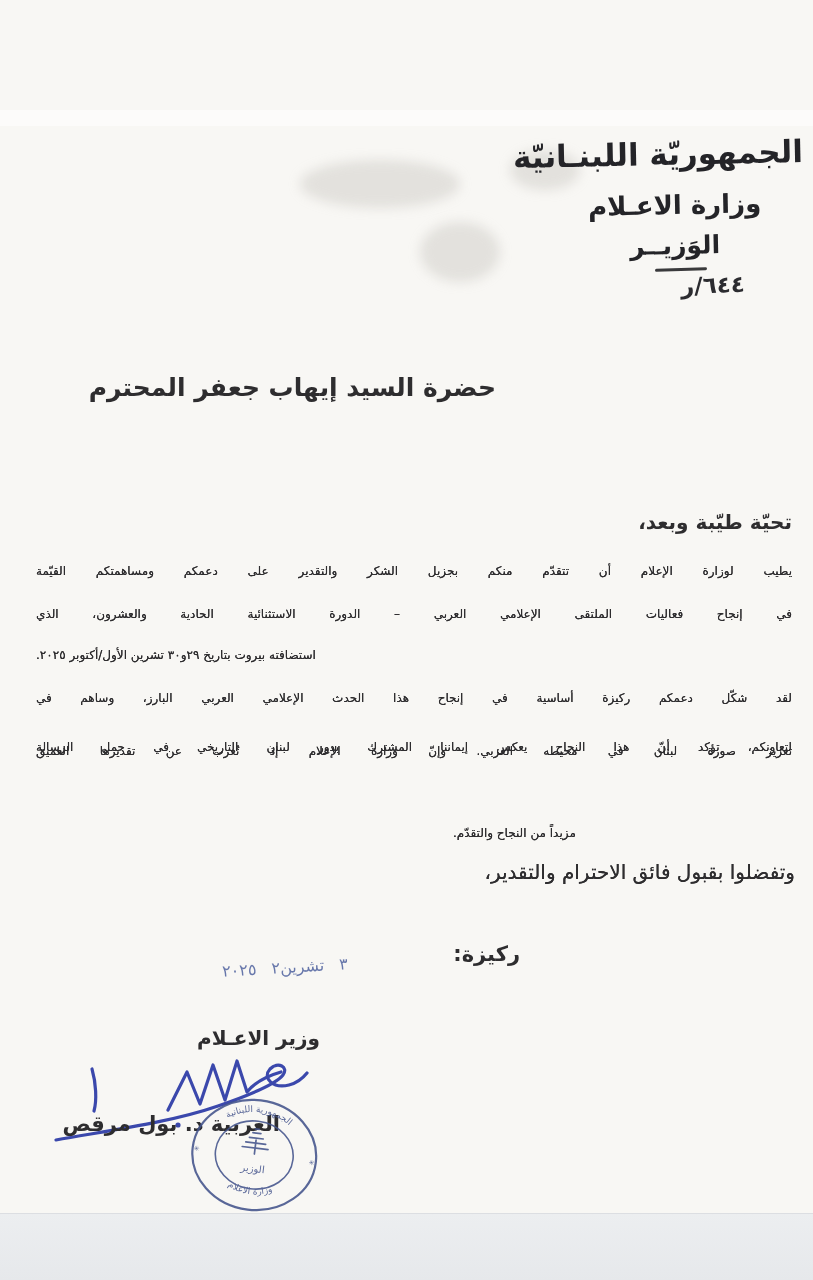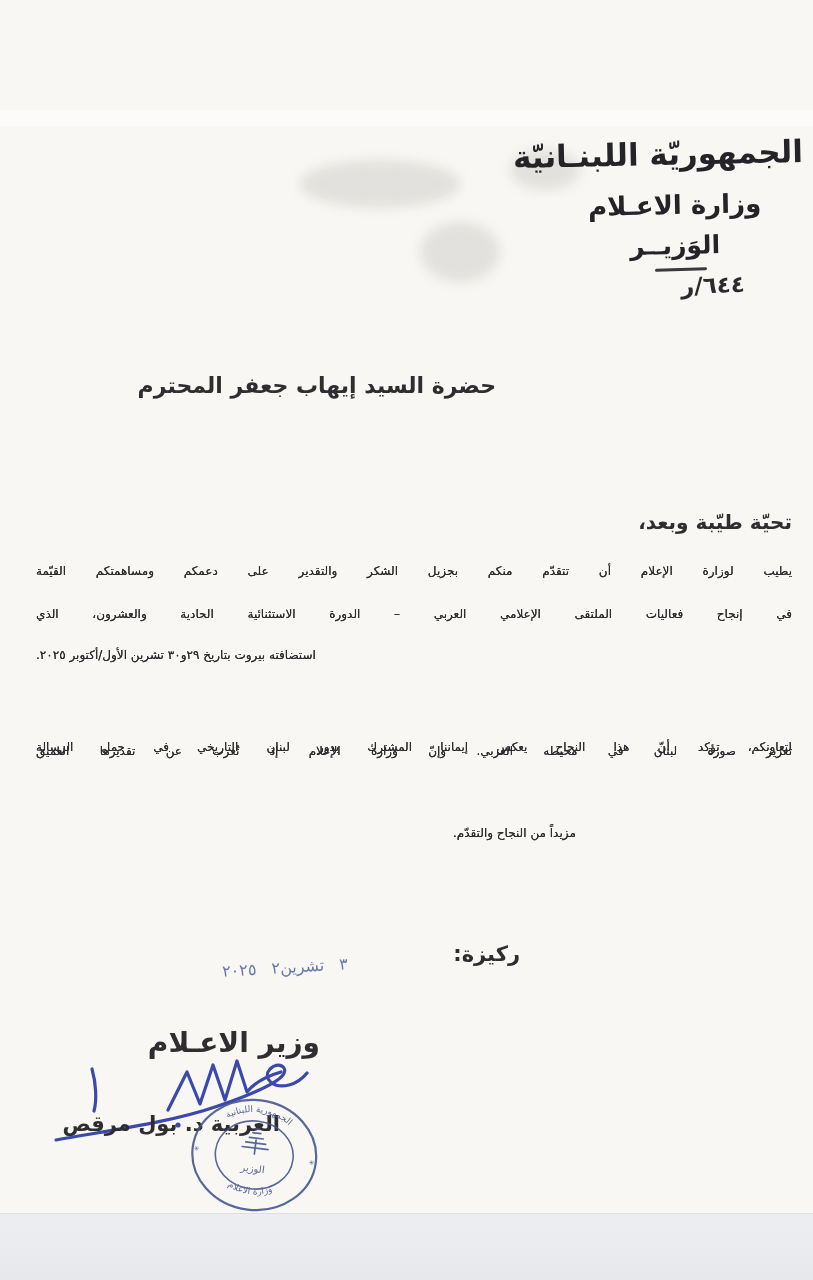--- a/index.html
+++ b/index.html
@@ -20,32 +20,32 @@
     border-top:1px solid rgba(60,70,90,.06);}
   .smudge{border-radius:50%;filter:blur(6px);background:rgba(172,170,162,.28);}
   
   .letterhead{color:#242428;transform:rotate(-1.2deg);}
   .lh1{top:136px;right:10px;font-size:31px;font-weight:bold;letter-spacing:1px;}
   .lh2{top:190px;right:52px;font-size:26px;font-weight:bold;letter-spacing:1px;}
   .lh3{top:231px;right:93px;font-size:25px;font-weight:bold;letter-spacing:2px;}
   .lh-underline{left:655px;top:268px;width:52px;height:3px;background:#3a3a3c;border-radius:2px;transform:rotate(-2deg);}
   .lh-ref{top:272px;right:68px;font-size:23px;font-weight:bold;color:#2c2c30;transform:rotate(-2deg);letter-spacing:2px;}
   
-  .addressee{top:373px;right:317px;font-size:22px;font-weight:bold;white-space:nowrap;}
+  .addressee{top:373px;right:317px;font-size:25px;font-weight:bold;white-space:nowrap;}
   .greeting{top:510px;right:21px;font-size:20px;font-weight:bold;white-space:nowrap;}
   .bline{right:21px;width:756px;font-size:12px;line-height:30px;white-space:nowrap;
     text-shadow:0 0 .6px currentColor;}
   .bline.full{text-align:justify;text-align-last:justify;white-space:normal;height:30px;overflow:hidden;}
   .bline.leftend{right:auto;left:36px;width:auto;}
   .bline.midend{right:auto;left:453px;width:auto;}
   .closing{top:860px;right:18px;font-size:20px;white-space:nowrap;text-shadow:0 0 .6px currentColor;}
   .city{top:942px;right:293px;font-size:21px;font-weight:bold;white-space:nowrap;}
   .date-stamp{top:958px;left:222px;font-size:16px;color:rgba(78,96,158,.85);
     transform:rotate(-3.5deg);white-space:nowrap;word-spacing:10px;letter-spacing:1px;}
-  .signer-title{top:1026px;right:493px;font-size:28px;font-weight:bold;white-space:nowrap;letter-spacing:1px;}
+  .signer-title{top:1026px;right:493px;font-size:20px;font-weight:bold;white-space:nowrap;letter-spacing:1px;}
   .signer-name{top:1112px;right:533px;font-size:21px;font-weight:bold;white-space:nowrap;}
   .sig-svg{left:50px;top:1048px;width:260px;height:112px;}
   .seal-svg{left:186px;top:1096px;width:136px;height:122px;transform:rotate(7deg);opacity:.88;}
 </style>
 </head>
 <body>
 
 <div class="page">
 
   <div class="abs top-strip"></div>
@@ -59,24 +59,26 @@
   <div class="abs lh-underline"></div>
   <div class="abs lh-ref">٦٤٤/ر</div>
 
   <div class="abs addressee">حضرة السيد إيهاب جعفر المحترم</div>
   <div class="abs greeting">تحيّة طيّبة وبعد،</div>
 
   <div class="abs bline full" style="top:556px;">يطيب لوزارة الإعلام أن تتقدّم منكم بجزيل الشكر والتقدير على دعمكم ومساهمتكم القيّمة</div>
   <div class="abs bline full" style="top:599px;">في إنجاح فعاليات الملتقى الإعلامي العربي – الدورة الاستثنائية الحادية والعشرون، الذي</div>
   <div class="abs bline leftend" style="top:640px;">استضافته بيروت بتاريخ ٢٩و٣٠ تشرين الأول/أكتوبر ٢٠٢٥.</div>
 
+  <div class="abs bline full" style="top:683px;">لقد شكّل دعمكم ركيزة أساسية في إنجاح هذا الحدث الإعلامي العربي البارز، وساهم في</div>
   <div class="abs bline full" style="top:696px;margin-top:40px;">تعزيز صورة لبنان في محيطه العربي. وإنّ وزارة الإعلام إذ تُعرب عن تقديرها العميق</div>
   <div class="abs bline full" style="top:732px;margin-left:36px;">لتعاونكم، تؤكد أنّ هذا النجاح يعكس إيماننا المشترك بدور لبنان التاريخي في حمل الرسالة</div>
   <div class="abs bline midend" style="top:818px;text-align:right;">مزيداً من النجاح والتقدّم.</div>
 
+  <div class="abs closing">وتفضلوا بقبول فائق الاحترام والتقدير،</div>
 
   <div class="abs city">ركيزة:</div>
   <div class="abs date-stamp">٣ تشرين٢ ٢٠٢٥</div>
 
   <div class="abs signer-title">وزير الاعـلام</div>
 
   <svg class="abs sig-svg" viewBox="0 0 260 112">
     <g fill="none" stroke="#2b3aa6" stroke-width="3.2" stroke-linecap="round" stroke-linejoin="round" opacity="0.92">
       <path d="M 6 92 C 62 82 122 74 168 58 C 200 47 226 36 233 27 C 239 19 228 13 220 21 C 212 30 223 41 239 37 C 247 35 253 30 257 25"></path>
       <path d="M 118 62 L 137 24 L 150 56 L 163 17 L 175 52 L 187 13 L 197 44 C 205 34 217 28 231 24"></path>

